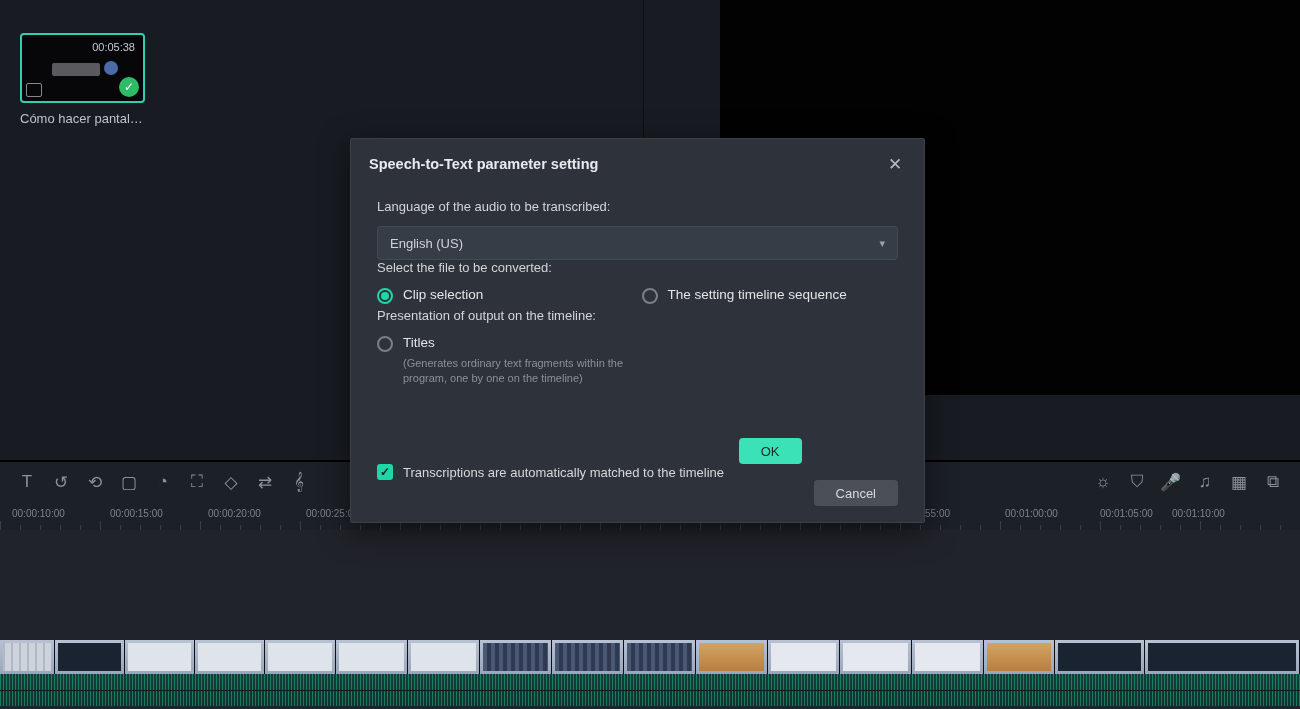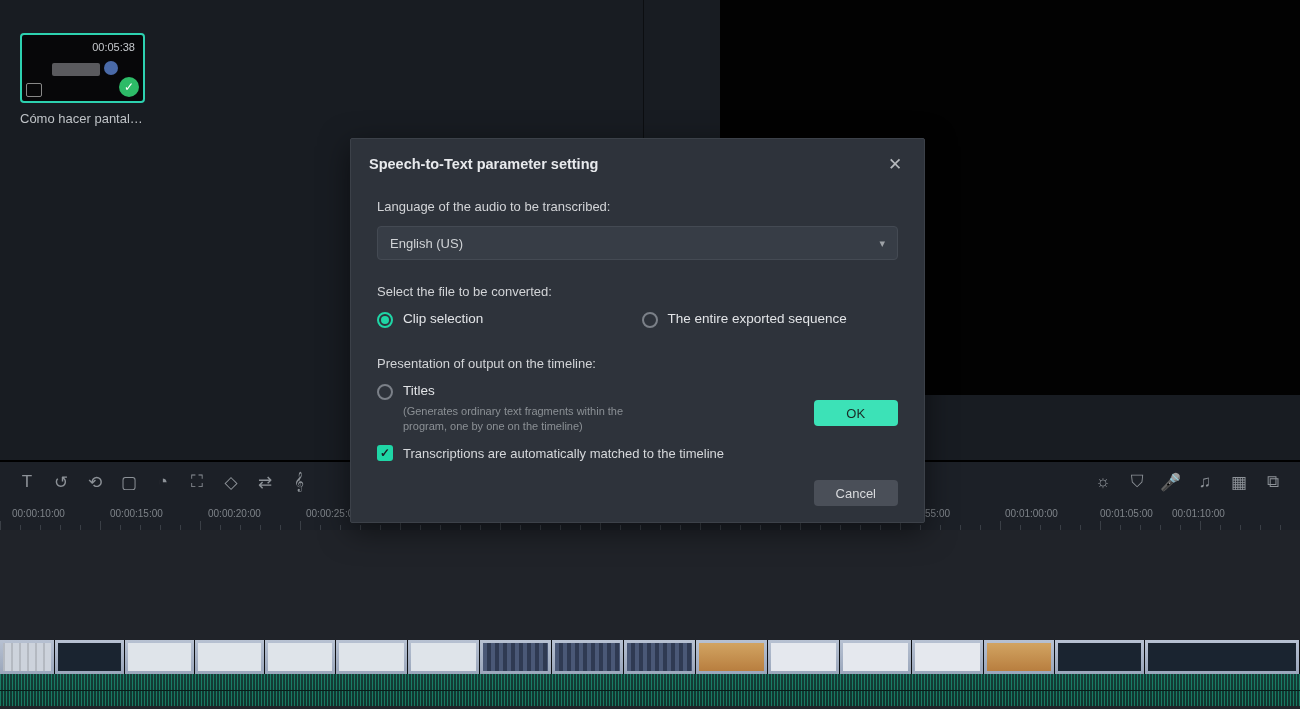--- a/index.html
+++ b/index.html
@@ -23,39 +23,39 @@
   .thumb-caption { margin-top: 8px; font-size: 13px; color: #bfc3c7; max-width: 125px; overflow: hidden; white-space: nowrap; text-overflow: ellipsis; }
   
   
   .overlay { position: absolute; inset: 0; }
   .dialog { position: absolute; left: 350px; top: 138px; width: 575px; height: 385px; background: #2e333b; border: 1px solid #3c4149; border-radius: 2px; box-shadow: 0 8px 30px rgba(0,0,0,0.5); }
   .dlg-header { display: flex; align-items: center; justify-content: space-between; padding: 14px 18px 10px 18px; }
   .dlg-title { font-size: 14.5px; font-weight: 600; color: #e8eaed; }
   .dlg-close { width: 22px; height: 22px; display: flex; align-items: center; justify-content: center; color: #b5b8bc; cursor: pointer; font-size: 17px; }
   .dlg-body { padding: 14px 26px 0 26px; }
   .sect-label { font-size: 13px; color: #d2d4d7; margin-bottom: 12px; }
-  .sect { margin-bottom: 24px; }
+  .sect { }
   
   .select { width: 100%; height: 34px; background: #373d46; border: 1px solid #444a53; border-radius: 4px; display: flex; align-items: center; justify-content: space-between; padding: 0 12px; font-size: 13px; color: #d0d3d6; cursor: pointer; }
   .chev { font-size: 11px; color: #9ea2a7; }
   
   .radio-row { display: flex; gap: 8px; }
   .radio-col { flex: 1; }
   .radio-opt { display: flex; align-items: flex-start; gap: 10px; margin-bottom: 4px; cursor: pointer; }
   .radio { width: 16px; height: 16px; border-radius: 50%; border: 2px solid #7b8088; flex-shrink: 0; display: flex; align-items: center; justify-content: center; margin-top: 1px; }
   .radio.on { border-color: #1fd6a6; }
   .radio.on::after { content: ""; width: 8px; height: 8px; border-radius: 50%; background: #1fd6a6; }
   .radio-lbl { font-size: 13.5px; color: #e2e4e7; }
   .radio-desc { font-size: 11px; color: #8b9095; line-height: 1.35; margin-left: 26px; margin-top: 2px; max-width: 230px; }
   
   .dlg-footer { position: absolute; bottom: 16px; left: 26px; right: 26px; display: flex; align-items: center; }
   .chk-wrap { display: flex; align-items: center; gap: 10px; flex: 1; cursor: pointer; }
   .chk { width: 16px; height: 16px; border-radius: 3px; background: #1fd6a6; display: flex; align-items: center; justify-content: center; color: #1a1e24; font-size: 12px; font-weight: bold; }
   .chk-lbl { font-size: 13px; color: #d6d8db; }
-  .btns { display: flex; gap: 12px; flex-direction: column; }
+  .btns { display: flex; gap: 12px; }
   .btn { height: 26px; padding: 0 22px; border-radius: 4px; font-size: 13px; display: flex; align-items: center; justify-content: center; cursor: pointer; border: none; }
   .btn-ok { background: #3ce2b7; color: #1a2a25; font-weight: 500; }
   .btn-cancel { background: #4a4f58; color: #d8dadd; margin-top: 42px; }
   
   
   .mid-toolbar { position: absolute; left: 0; top: 462px; width: 1300px; height: 40px; background: #1c2027; display: flex; align-items: center; padding: 0 10px; }
   .tool-ic { width: 34px; height: 34px; display: flex; align-items: center; justify-content: center; color: #8d9298; font-size: 17px; cursor: pointer; }
   .tool-spacer { flex: 1; }
   
   
@@ -244,21 +244,21 @@
         <div class="radio-row">
           <div class="radio-col">
             <div class="radio-opt">
               <span class="radio on"></span>
               <span class="radio-lbl">Clip selection</span>
             </div>
           </div>
           <div class="radio-col">
             <div class="radio-opt">
               <span class="radio"></span>
-              <span class="radio-lbl">The entire exported sequence</span>
+              <span class="radio-lbl">The setting timeline sequence</span>
             </div>
           </div>
         </div>
       </div>
 
       <div class="sect" style="margin-bottom:0">
         <div class="sect-label">Presentation of output on the timeline:</div>
         <div class="radio-row">
           <div class="radio-col">
             <div class="radio-opt">

